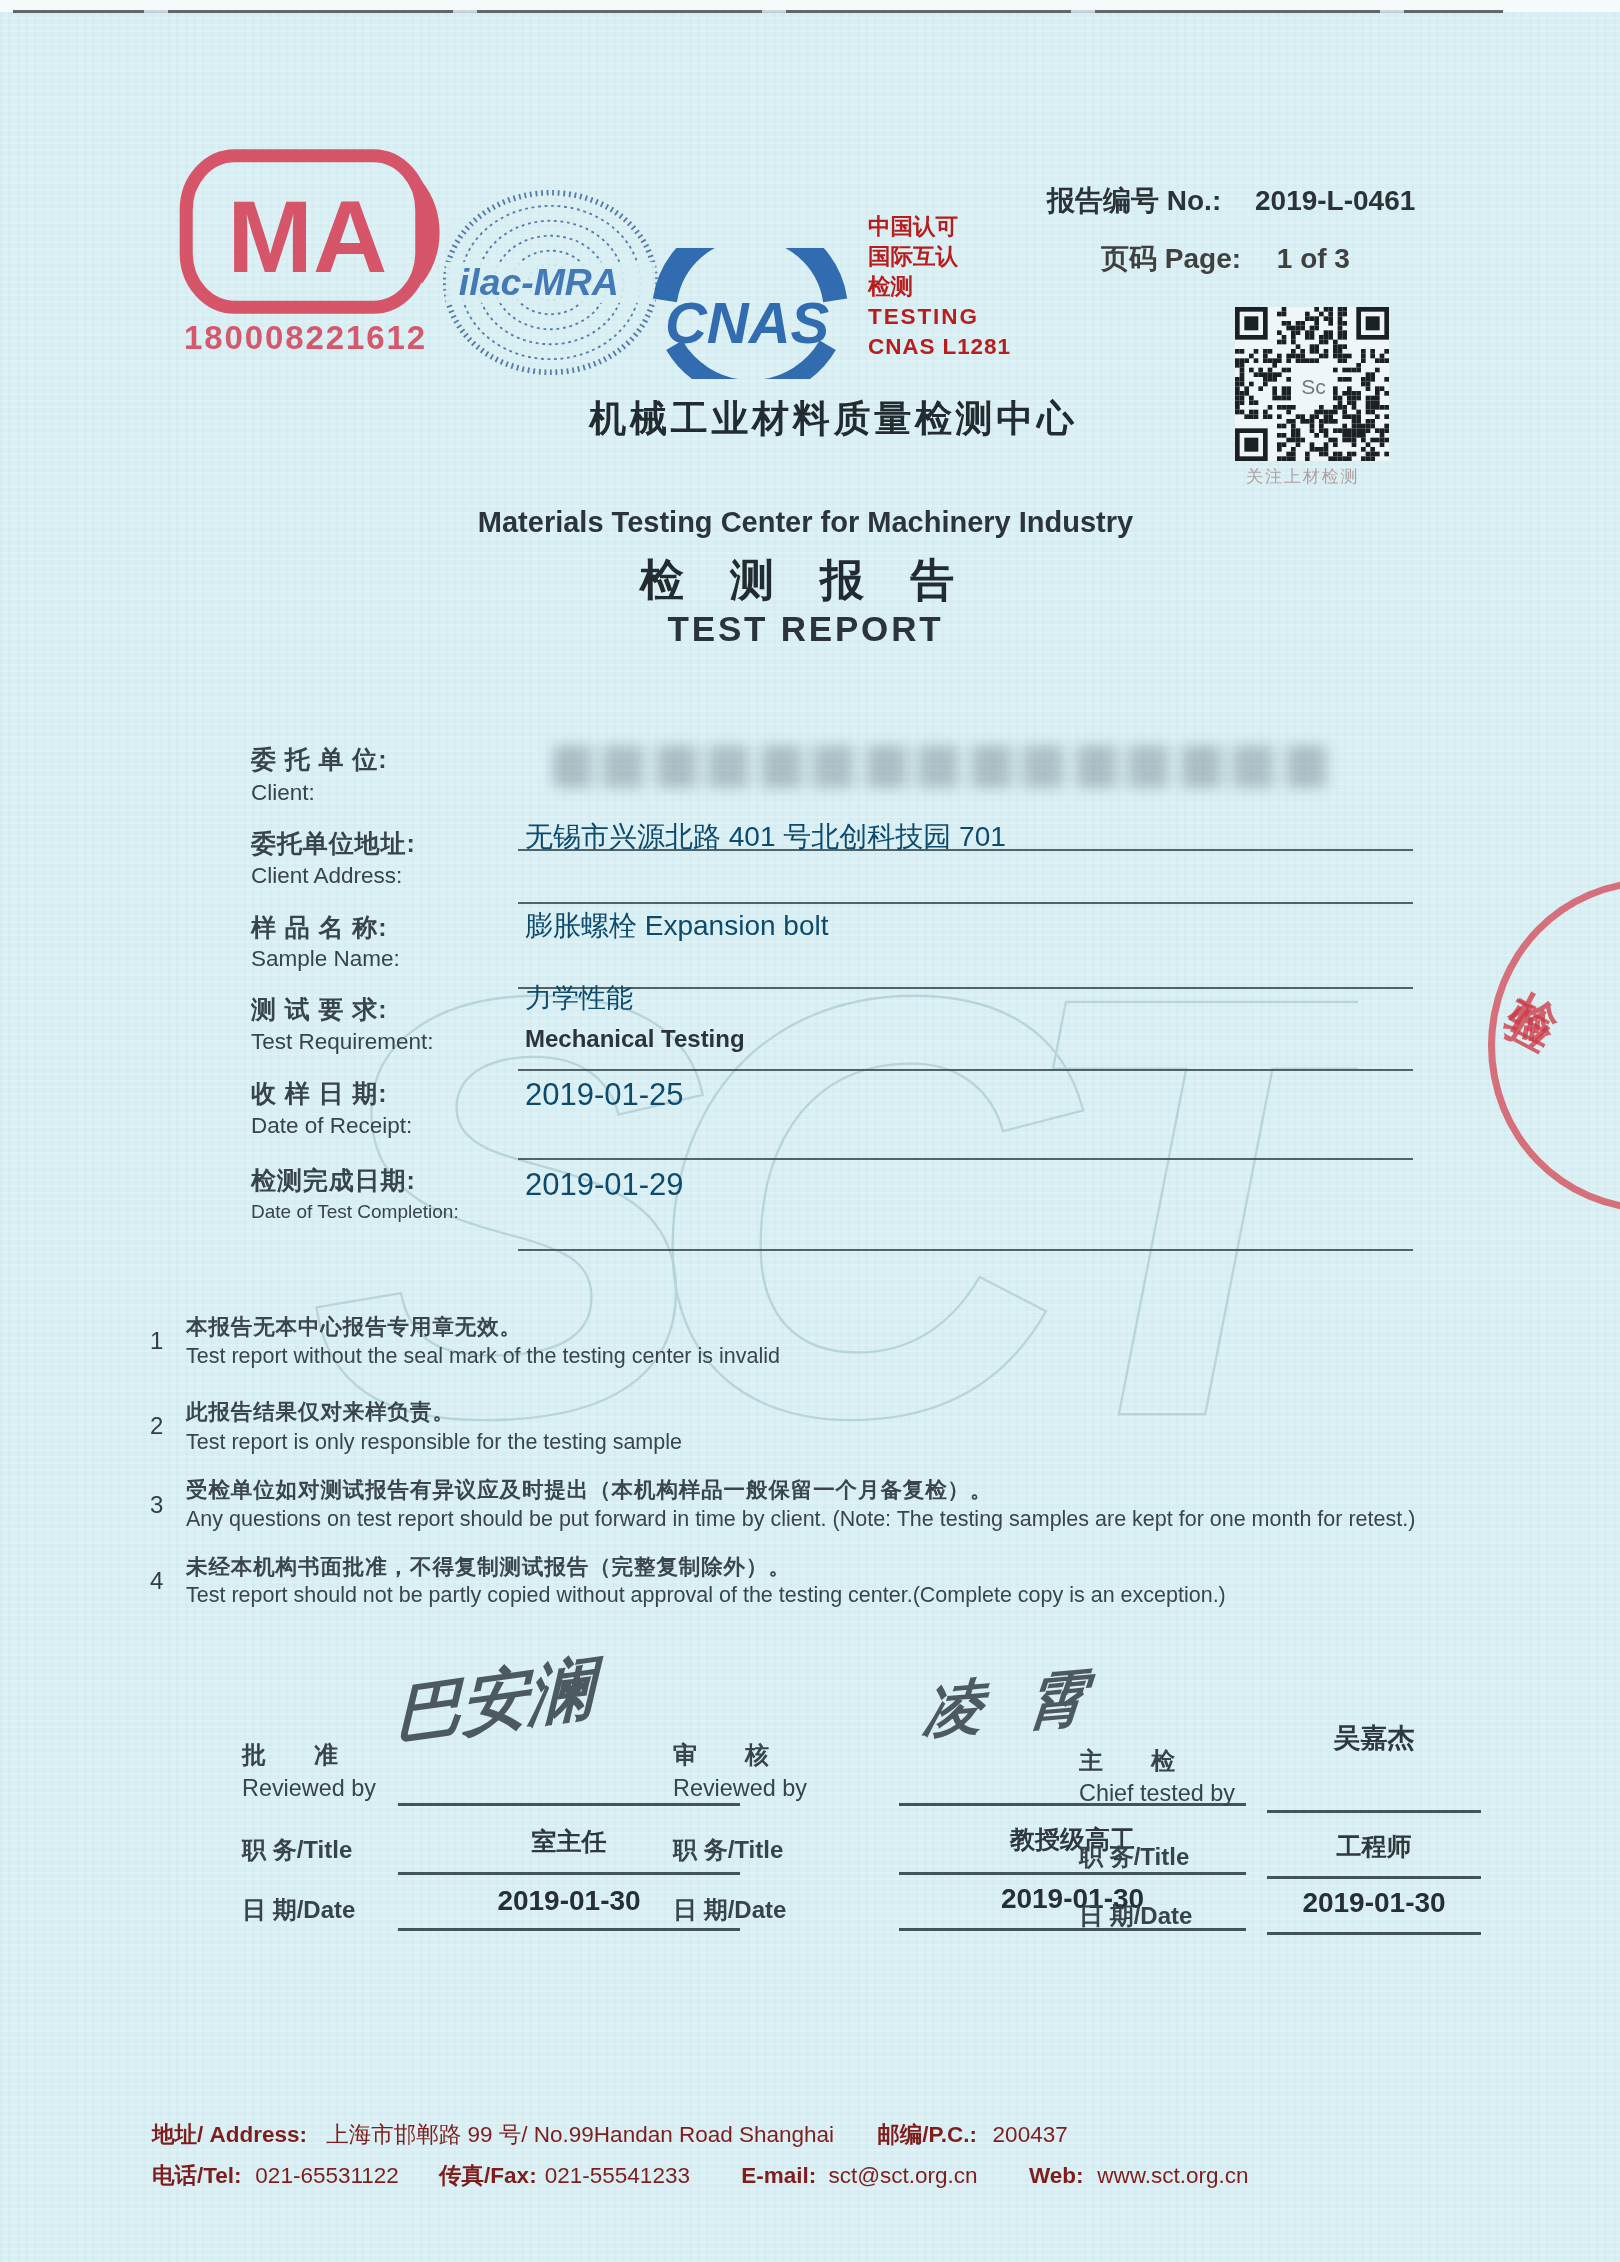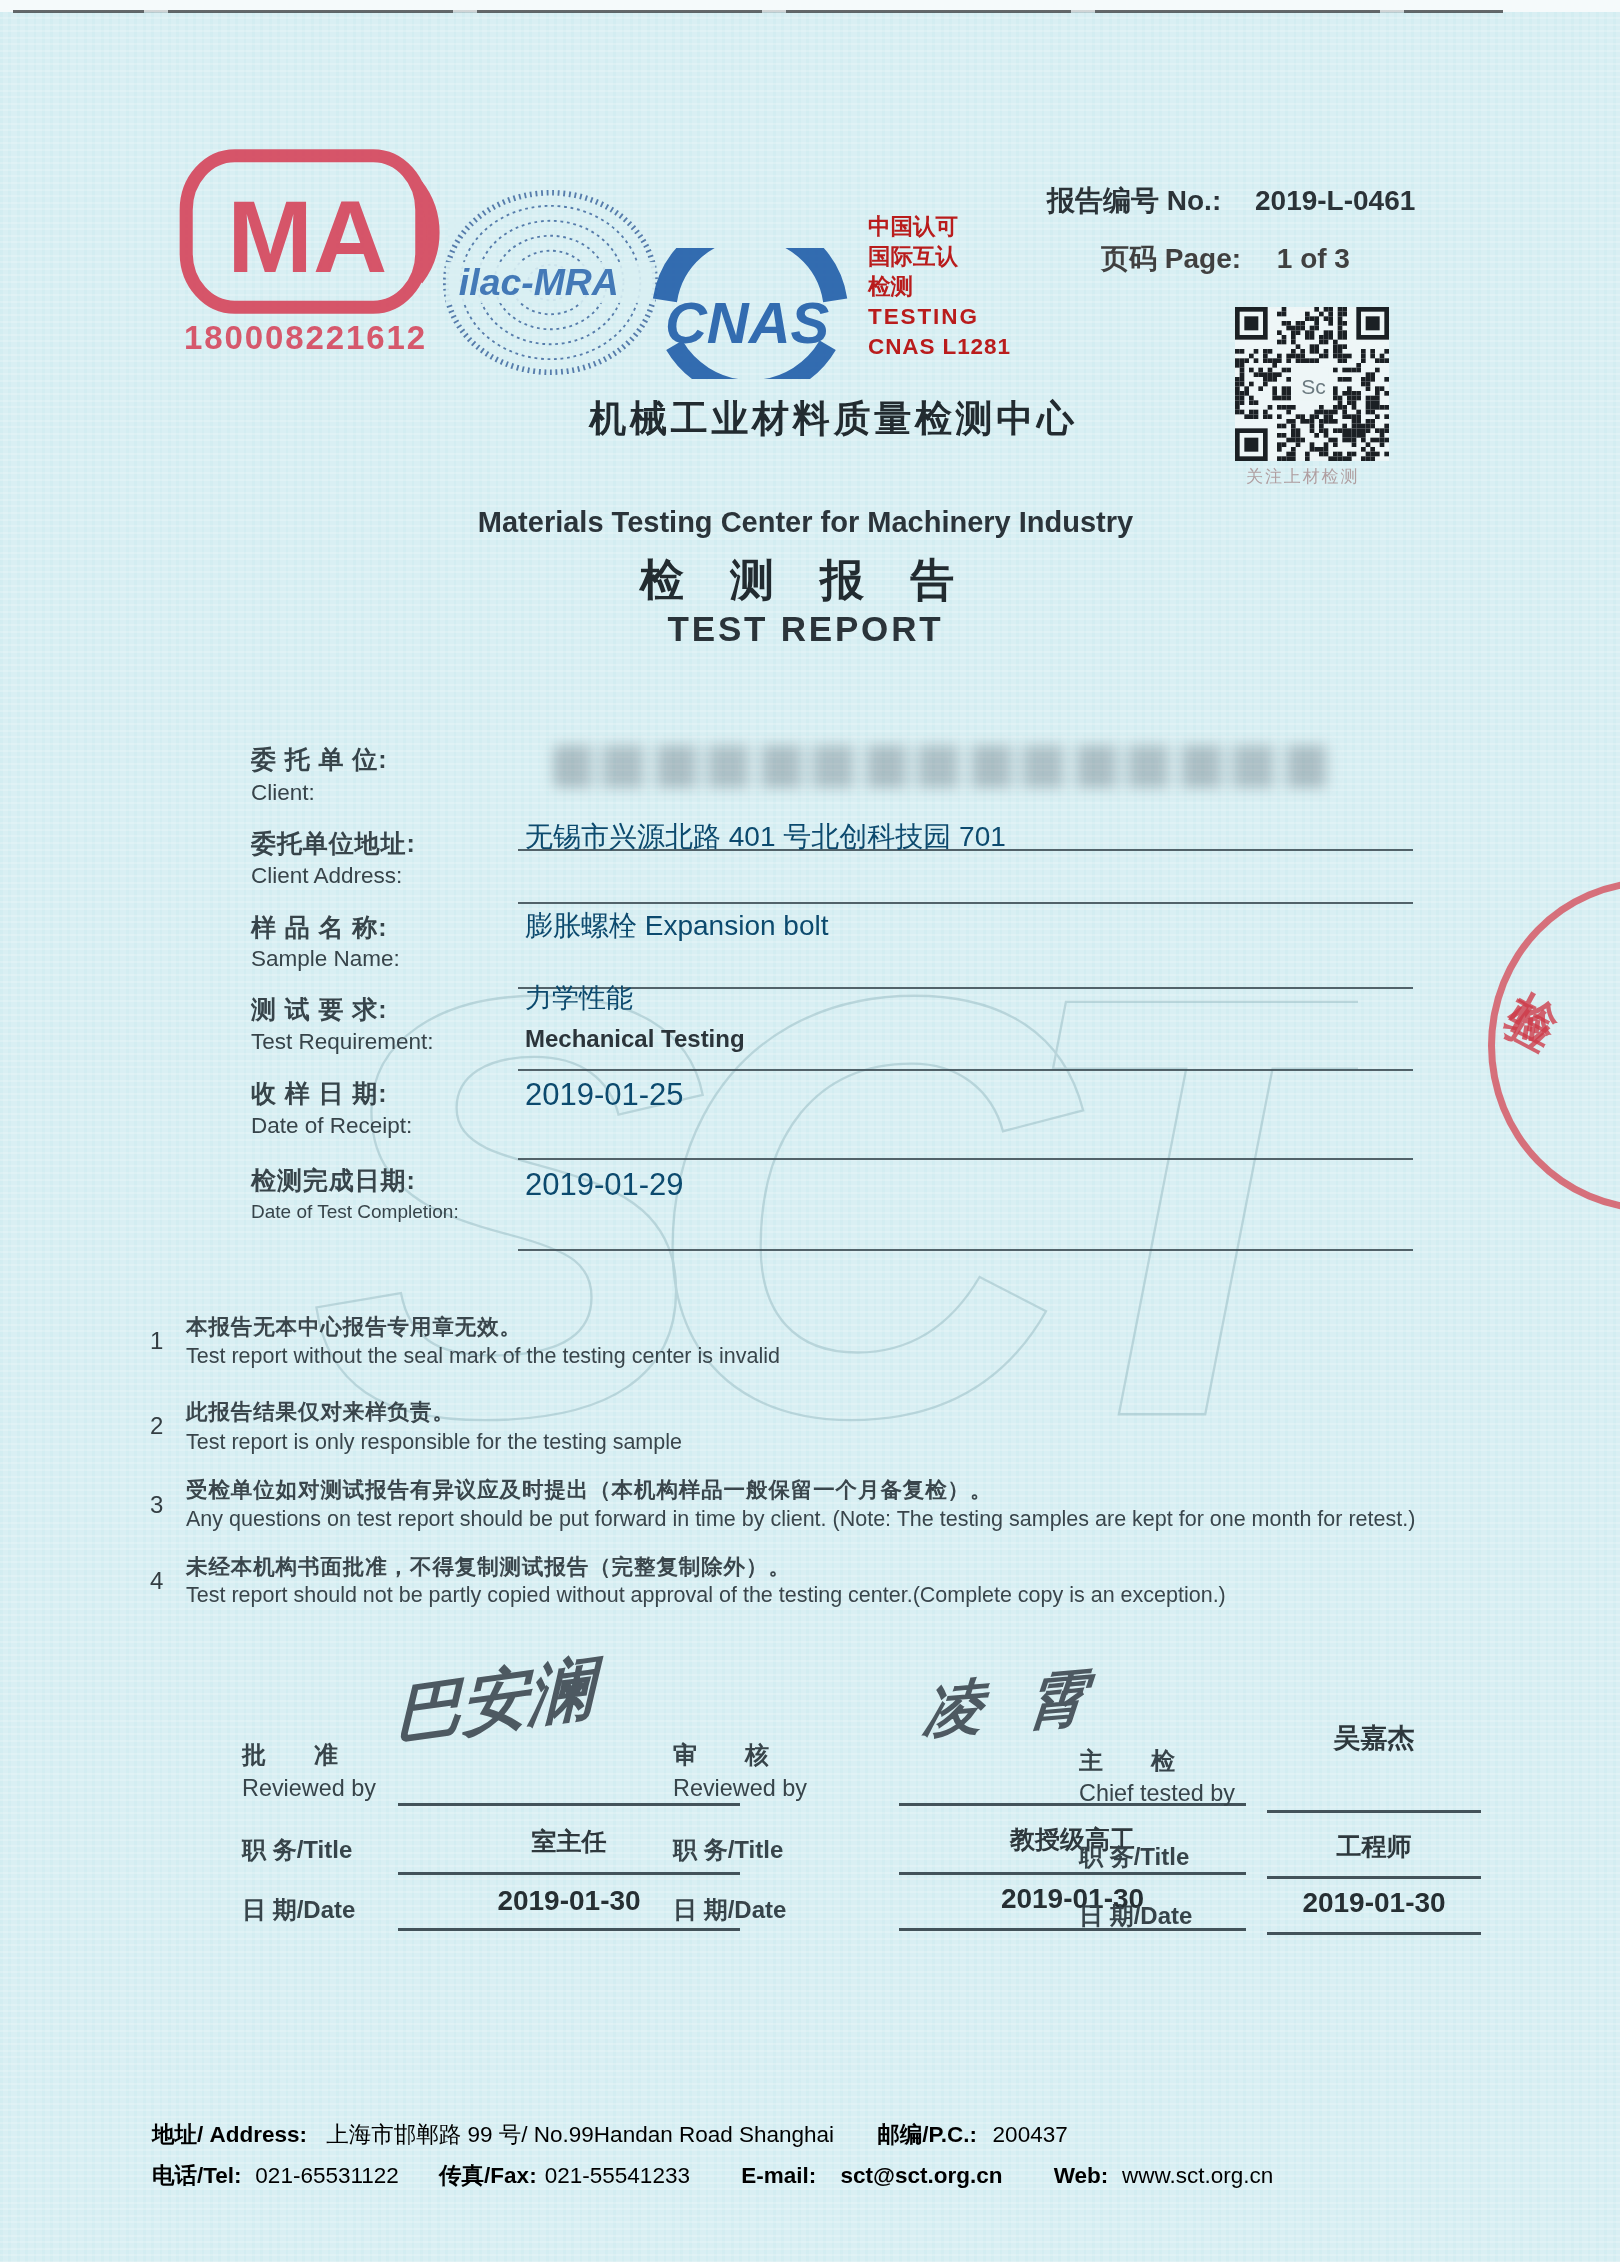--- a/index.html
+++ b/index.html
@@ -23,21 +23,21 @@
   .uline{height:1.9px;background:#43525a;opacity:.9;}
   .sigline{height:2.8px;background:#36454d;opacity:.92;}
   .note-num{font-size:24px;color:#333d42;}
   .note-cn{font-size:21.5px;color:#3a464c;font-weight:bold;letter-spacing:0.9px;}
   .note-en{font-size:21.5px;color:#39454b;}
   .sig-label-cn{font-size:24px;color:#37444a;font-weight:bold;}
   .sig-label-en{font-size:23.4px;color:#37444a;}
   .sig-value{font-size:25px;color:#2e383d;font-weight:bold;}
   .sig-date{font-size:28px;color:#262f33;font-weight:bold;}
   .handwriting{font-style:italic;font-weight:bold;color:#3a454e;opacity:.88;}
-  .footer-text{font-size:22.5px;color:#000000;}
+  .footer-text{font-size:22.5px;color:#7f1d1d;}
   .blue{color:#b91c1c;}
   .qr-caption{font-size:17px;color:#a58a8c;opacity:.8;letter-spacing:1.9px;}
   .redacted-blob{
     background:repeating-linear-gradient(90deg,
       rgba(66,78,90,.55) 0 36px, rgba(120,132,142,.25) 36px 52px,
       rgba(58,70,82,.50) 52px 89px, rgba(148,158,164,.20) 89px 105px);
     border-radius:7.5px;filter:blur(6.6px);opacity:.55;
   }
   .scanline{
     background:repeating-linear-gradient(90deg,#3f4345 0 131px, rgba(63,67,69,.25) 131px 155px, #3f4345 155px 309px);
@@ -587,19 +587,19 @@
     <span style="margin-left:13px;">上海市邯郸路 99 号/ No.99Handan Road Shanghai</span>
     <span style="margin-left:37px;font-weight:bold;">邮编/P.C.:</span>
     <span style="margin-left:9.4px;">200437</span>
   </div>
   <div class="abs footer-text" style="left:152px;top:2160px;">
     <span style="font-weight:bold;">电话/Tel:</span>
     <span style="margin-left:7.5px;">021-65531122</span>
     <span style="margin-left:34px;font-weight:bold;">传真/Fax:</span>
     <span style="margin-left:1.9px;">021-55541233</span>
     <span style="margin-left:45px;font-weight:bold;">E-mail:</span>
-    <span style="margin-left:18px;font-weight:bold;">sct@sct.org.cn</span>
+    <span style="margin-left:6px;">sct@sct.org.cn</span>
     <span style="margin-left:45px;font-weight:bold;">Web:</span>
     <span style="margin-left:7.5px;">www.sct.org.cn</span>
   </div>
 
 </div>
 
 
 </body></html>

